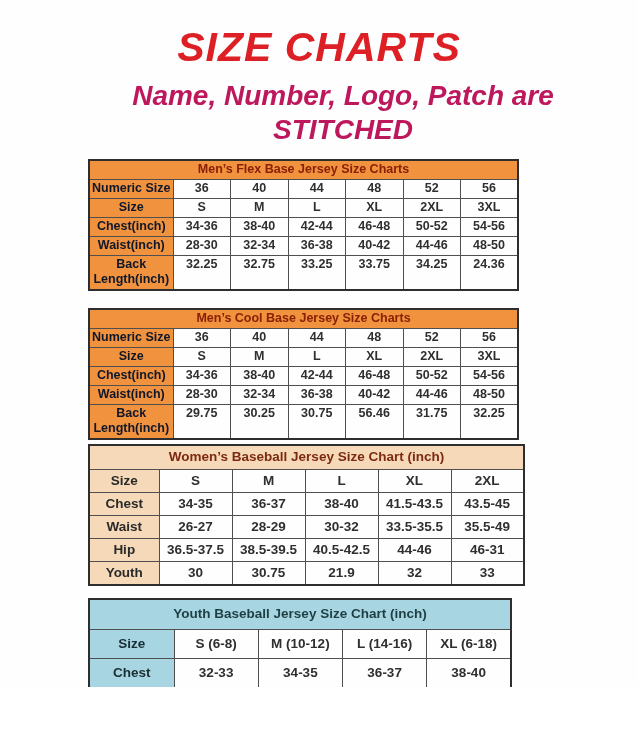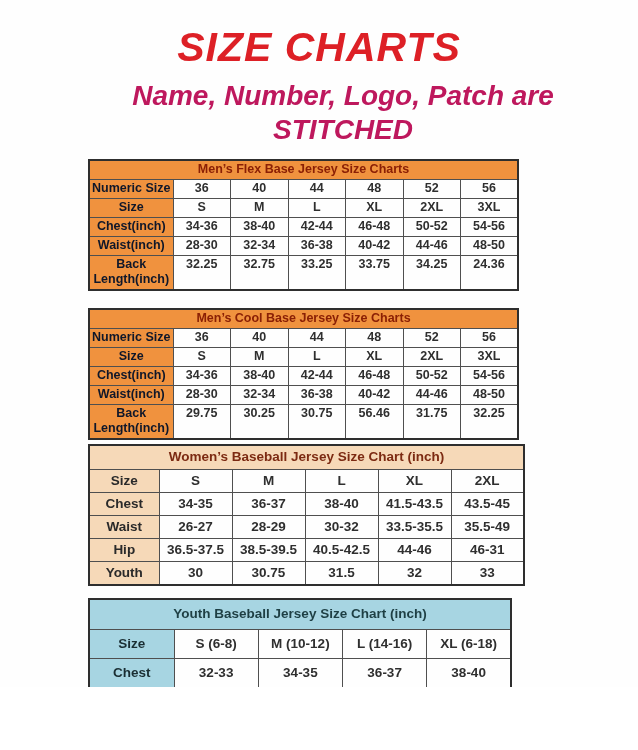--- a/index.html
+++ b/index.html
@@ -250,21 +250,21 @@
           <td>36.5-37.5</td>
           <td>38.5-39.5</td>
           <td>40.5-42.5</td>
           <td>44-46</td>
           <td>46-31</td>
         </tr>
         <tr>
           <td class="rowlabel">Youth</td>
           <td>30</td>
           <td>30.75</td>
-          <td>31.5</td>
+          <td>21.9</td>
           <td>32</td>
           <td>33</td>
         </tr>
       </tbody>
   </table>
 
   <table class="t-blue">
     <colgroup>
       <col class="col-label-y">
         <col>

